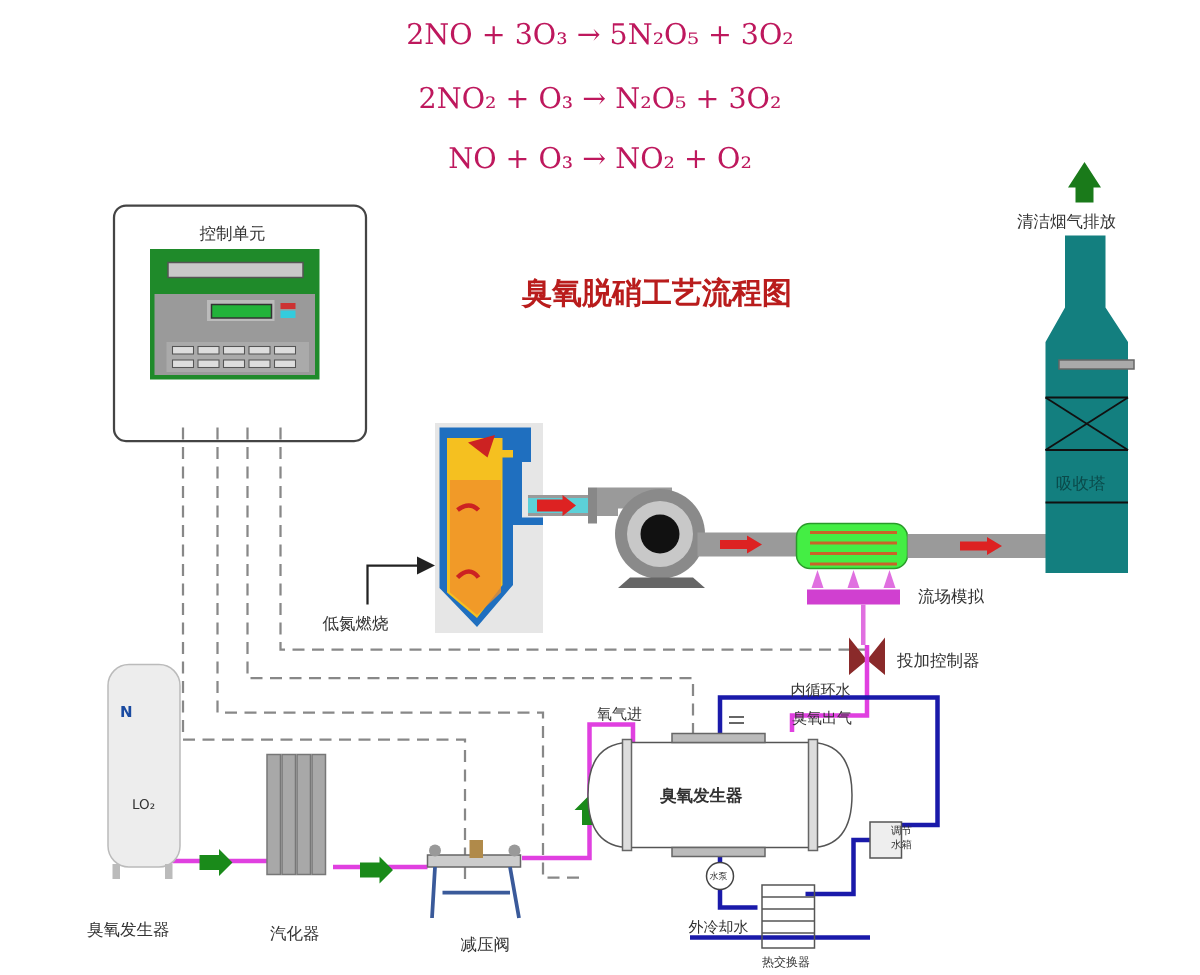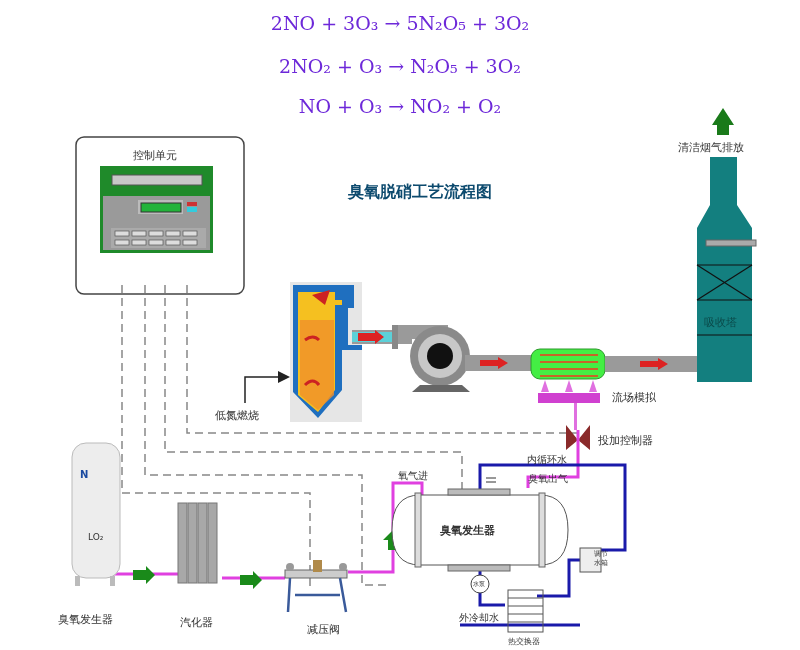--- a/index.html
+++ b/index.html
@@ -1,20 +1,20 @@
 <!DOCTYPE html>
 <html><head>
 <meta charset="utf-8">
 <style>
   html,body{margin:0;padding:0;background:#fff;}
   body{width:800px;height:650px;position:relative;overflow:hidden;font-family:"DejaVu Sans",sans-serif;}
-  .eq{position:absolute;left:0;width:800px;text-align:center;font-family:"DejaVu Serif","Liberation Serif",serif;font-size:19px;color:#6d28d9;}
+  .eq{position:absolute;left:0;width:800px;text-align:center;font-family:"DejaVu Serif","Liberation Serif",serif;font-size:19px;color:#be185d;}
   svg{position:absolute;left:0;top:0;}
   .lbl{position:absolute;font-size:11px;color:#333;white-space:nowrap;font-family:"DejaVu Sans",sans-serif;}
-  .title{position:absolute;font-size:16px;font-weight:bold;color:#0c4a6e;font-family:Liberation Mono, monospace;}
+  .title{position:absolute;font-size:20px;font-weight:bold;color:#b91c1c;font-family:Liberation Mono, monospace;}
 </style>
 </head>
 <body>
 
 <div class="eq" style="top:12px;">2NO + 3O₃ → 5N₂O₅ + 3O₂</div>
 <div class="eq" style="top:55px;">2NO₂ + O₃ → N₂O₅ + 3O₂</div>
 <div class="eq" style="top:95px;">NO + O₃ → NO₂ + O₂</div>
 
 <svg width="800" height="650" viewBox="0 0 800 650">
 

